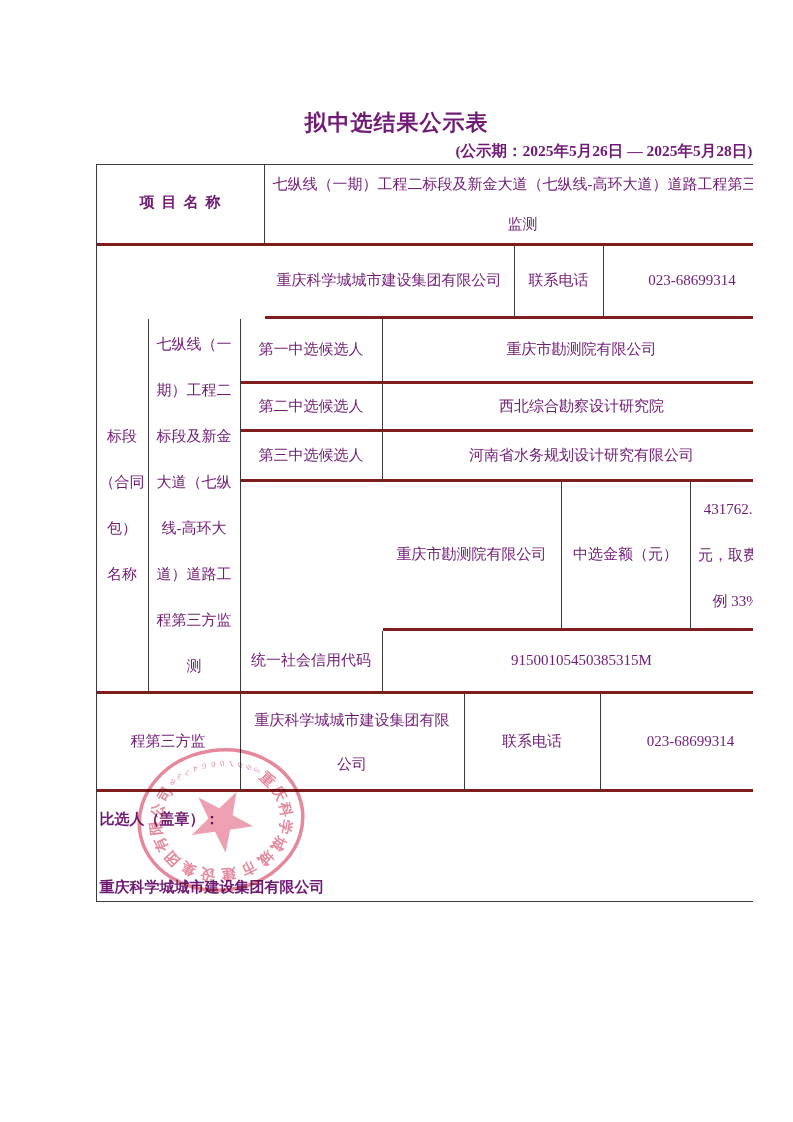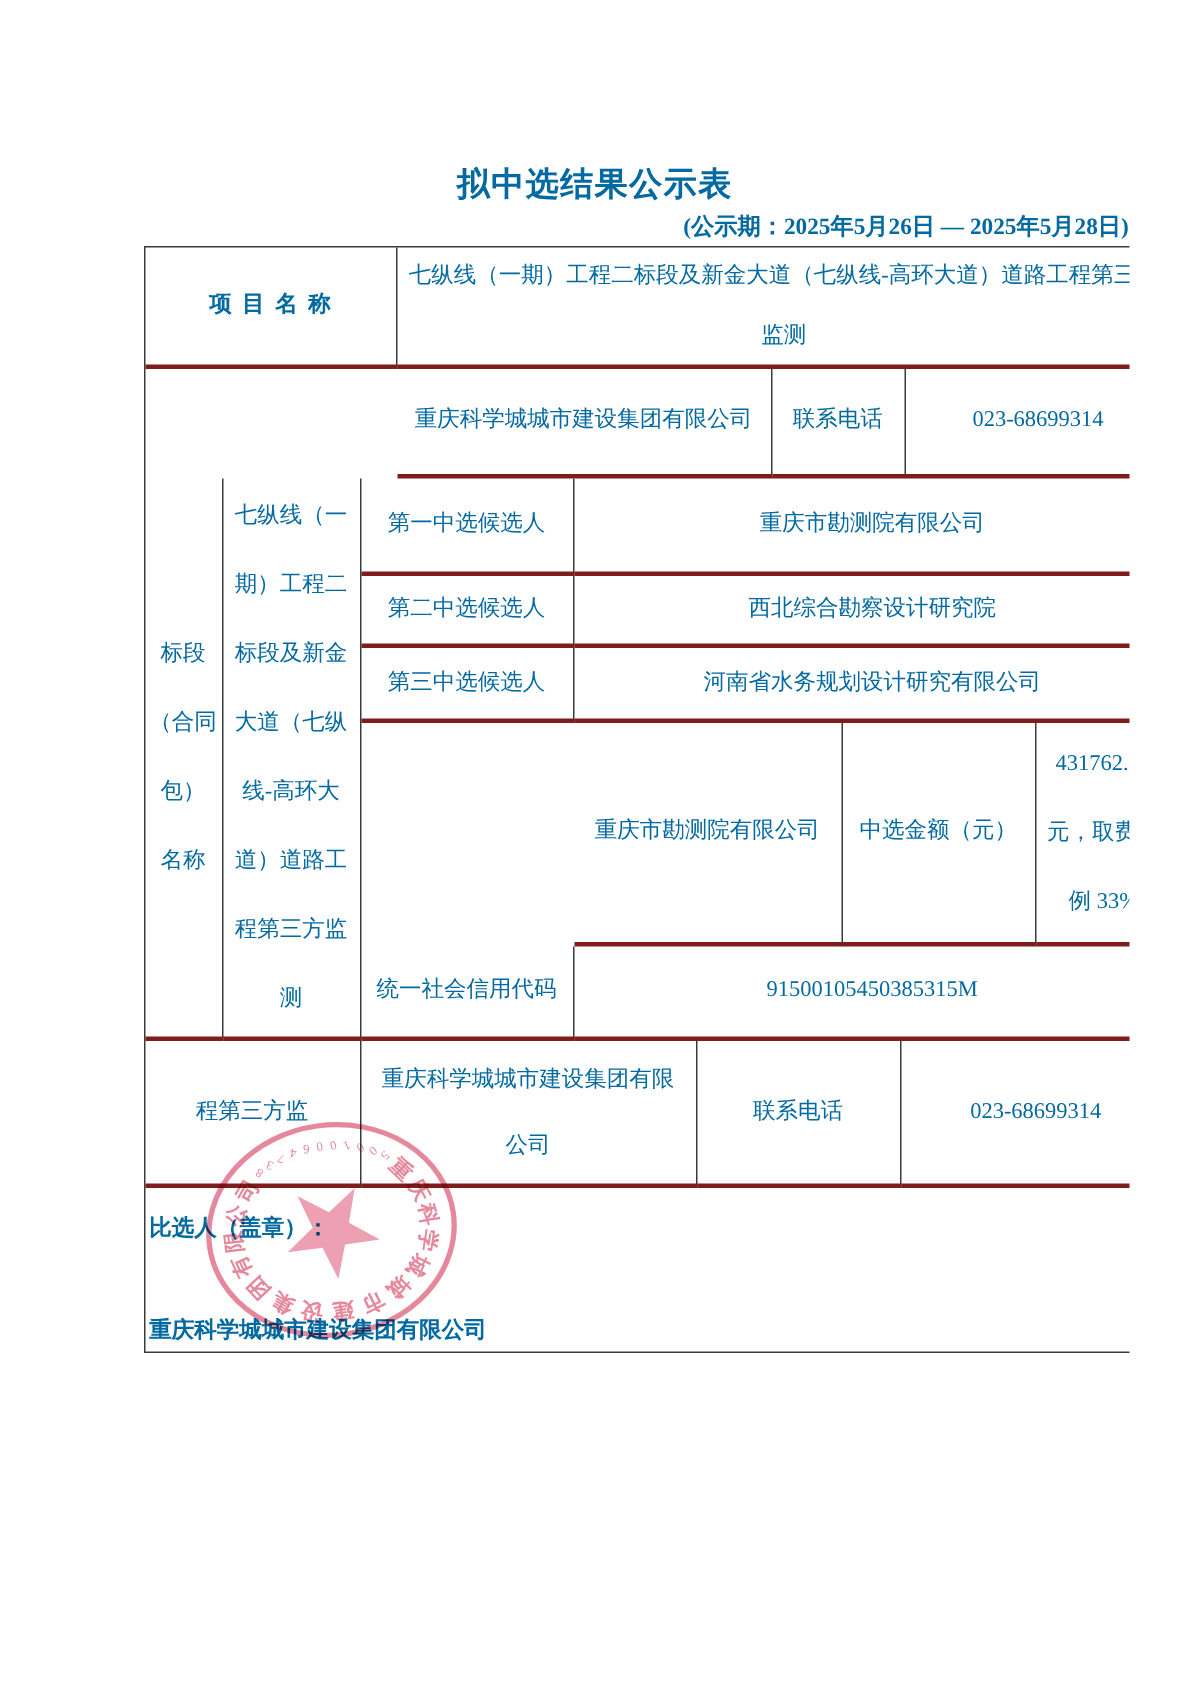--- a/index.html
+++ b/index.html
@@ -1,19 +1,19 @@
 <!DOCTYPE html>
 <html><head>
 <meta charset="utf-8">
 <style>
   * { margin:0; padding:0; box-sizing:border-box; }
   body { background:#ffffff; font-family:"Liberation Serif","DejaVu Serif",serif; }
   .page {
     position:relative; width:712px; height:1122px; margin:0 auto;
-    background:#ffffff; color:#0369a1; overflow:hidden;
+    background:#ffffff; color:#701a75; overflow:hidden;
   }
   .doc-title {
     position:absolute; top:108px; left:0; width:100%;
     text-align:center; font-size:22px; font-weight:bold; letter-spacing:1px;
   }
   .doc-subtitle {
     position:absolute; top:141px; left:0; width:100%;
     text-align:right; font-size:15.5px; font-weight:bold;
   }
   .tbl {

